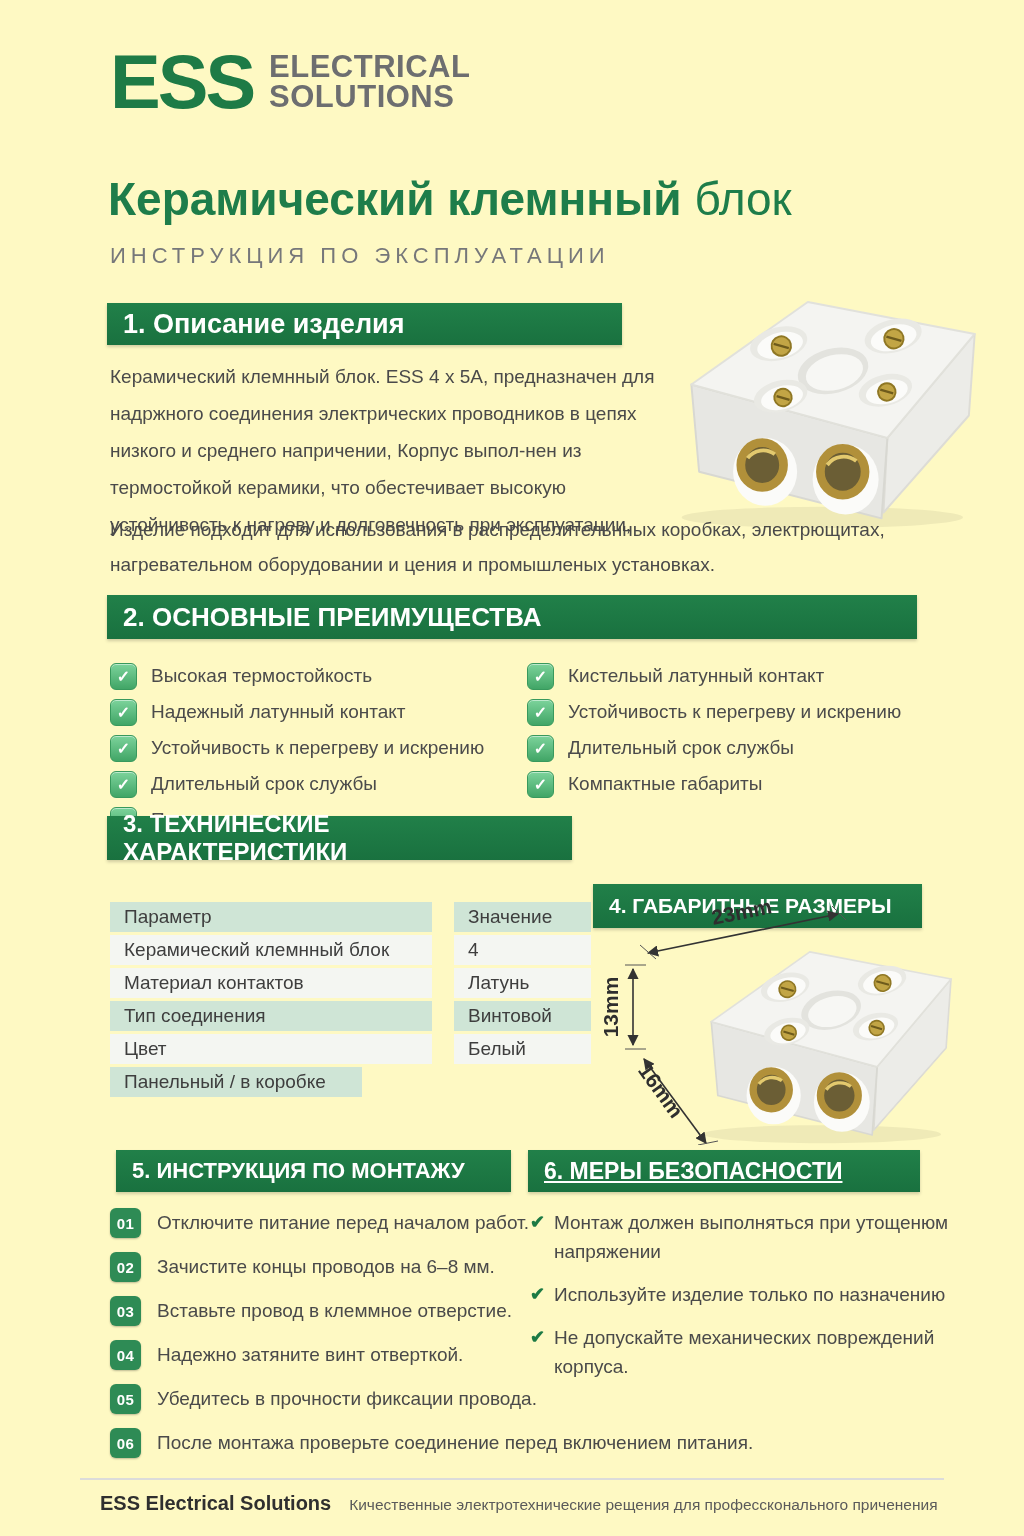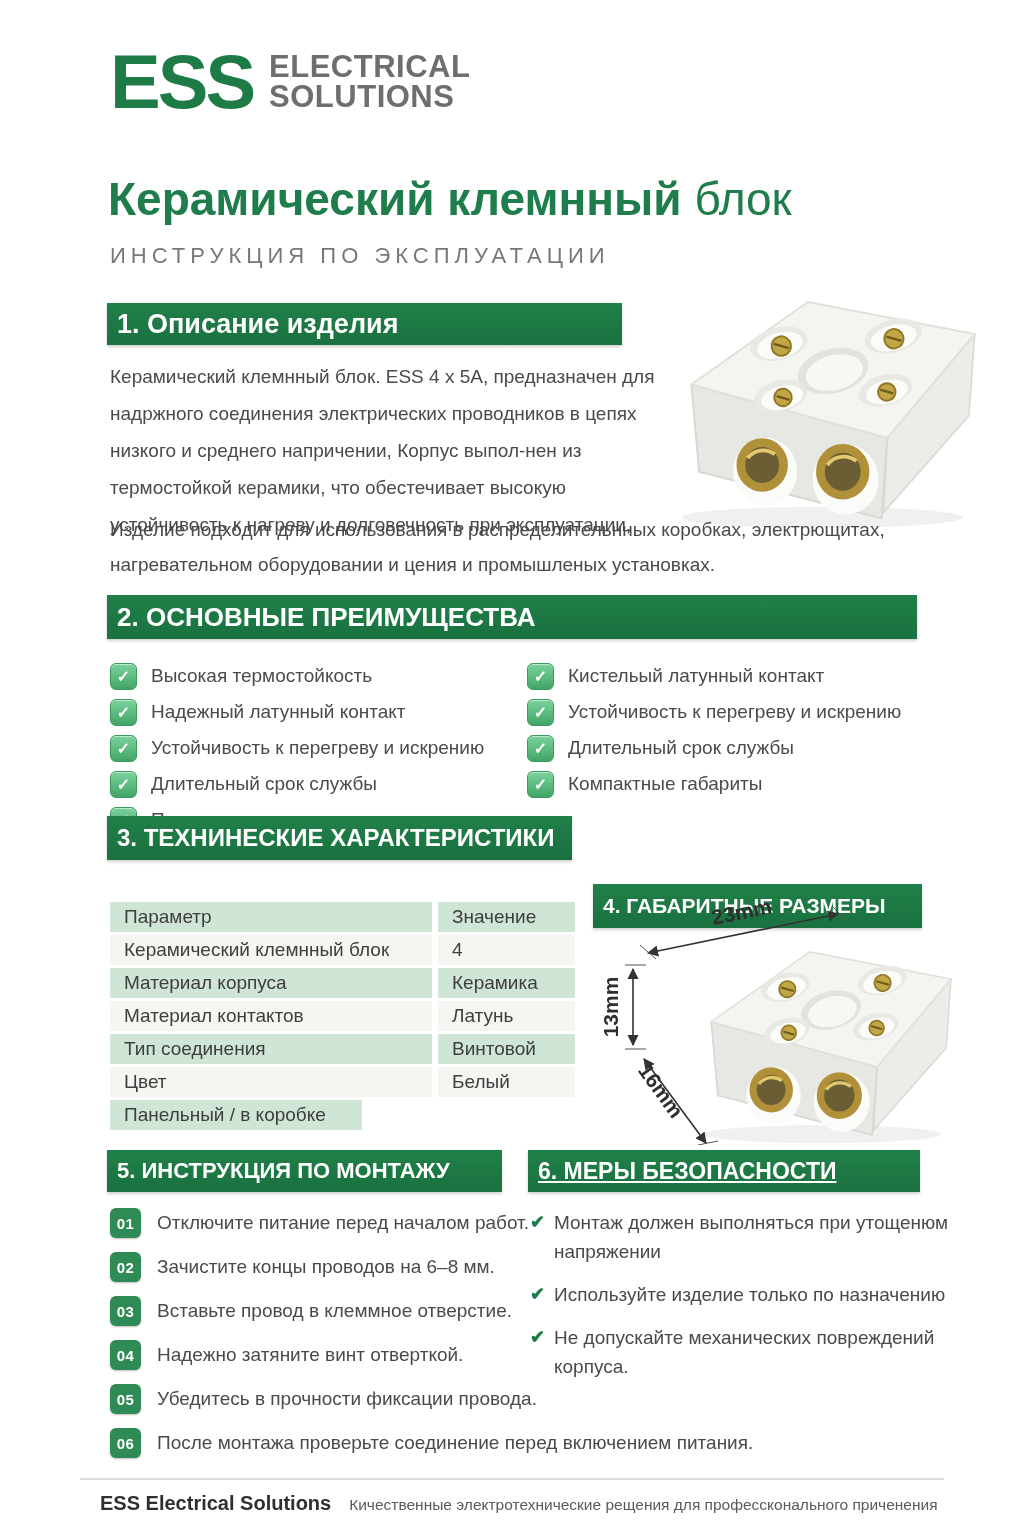--- a/index.html
+++ b/index.html
@@ -1,32 +1,32 @@
 <!DOCTYPE html>
 <html><head>
 <meta charset="utf-8">
 <style>
   html,body{margin:0;padding:0;background:#e9e9e7;}
-  #page{position:relative;width:1024px;height:1536px;margin:0 auto;background:#ffffff;
+  #page{position:relative;width:1024px;height:1536px;margin:0 auto;background:#fef9c3;
         font-family:"Liberation Sans", sans-serif;color:#484848;overflow:hidden;}
   .abs{position:absolute;}
 
   
   .logo-mark{font-size:76px;font-weight:800;color:#1e7b46;letter-spacing:-3px;line-height:1;}
   .logo-words{font-size:31px;font-weight:700;color:#6d6e70;line-height:0.98;letter-spacing:0.5px;}
 
   
   .doc-title{font-size:46px;color:#1e7d4a;white-space:nowrap;}
   .doc-title .strong{font-weight:700;}
   .doc-title .light{font-weight:400;}
   .doc-subtitle{font-size:22px;font-weight:500;color:#76777a;letter-spacing:5px;}
 
   
   .bar{background:linear-gradient(#218049,#19713f);color:#fff;font-weight:700;
-       display:flex;align-items:center;padding:0 10px;box-sizing:border-box;
+       display:flex;align-items:center;padding:0 16px;box-sizing:border-box;
        box-shadow:0 2px 3px rgba(0,0,0,.18);}
   .bar-s1{font-size:27px;}
   .bar-s2{font-size:26px;}
   .bar-s3{font-size:24px;}
   .bar-s4{font-size:21px;}
   .bar-s5{font-size:22px;}
   .bar-s6{font-size:23px;text-decoration:underline;}
 
   .body-text{font-size:19px;line-height:37px;color:#4a4a4a;}
   .body-text2{font-size:19px;line-height:35px;color:#4a4a4a;}
@@ -34,21 +34,21 @@
   
   .adv-item{display:flex;align-items:center;height:36px;}
   .checkbox{width:25px;height:25px;border-radius:6px;flex:0 0 25px;
             background:linear-gradient(#7cd39b,#41a566);border:1px solid #38995d;
             color:#fff;font-size:16px;font-weight:700;display:flex;align-items:center;justify-content:center;
             box-shadow:inset 0 1px 0 rgba(255,255,255,.5);}
   .adv-label{margin-left:14px;font-size:19px;color:#4b4b4b;}
 
   
   .spec-table{display:flex;flex-direction:column;row-gap:3px;}
-  .spec-row{display:flex;column-gap:6px;height:30px;}
+  .spec-row{display:flex;column-gap:22px;height:30px;}
   .spec-cell{display:flex;align-items:center;padding:0 14px;font-size:19px;color:#3e3e3e;box-sizing:border-box;}
   .cell-param{width:322px;}
   .cell-value{width:137px;}
   .cell-value.wide{width:252px;}
   .row-green .spec-cell{background:#cfe5d6;}
   .row-light .spec-cell{background:#f4f6f2;}
 
   
   .step-row{display:flex;align-items:center;margin-bottom:14px;height:30px;}
   .step-badge{width:31px;height:30px;border-radius:6px;background:#2e8b55;color:#fff;
@@ -191,24 +191,20 @@
 
   <div class="abs bar bar-s3" style="left:107px;top:816px;width:465px;height:44px;">3. ТЕХНИНЕСКИЕ ХАРАКТЕРИСТИКИ</div>
   <div class="abs spec-table" id="spec-table" style="left:110px;top:902px;">
       <div class="spec-row row-green">
         <div class="spec-cell cell-param">Параметр</div>
         <div class="spec-cell cell-value">Значение</div>
       </div>
       <div class="spec-row row-light">
         <div class="spec-cell cell-param">Керамический клемнный блок</div>
         <div class="spec-cell cell-value">4</div>
-      </div>
-      <div class="spec-row row-green">
-        <div class="spec-cell cell-param">Материал корпуса</div>
-        <div class="spec-cell cell-value">Керамика</div>
       </div>
       <div class="spec-row row-light">
         <div class="spec-cell cell-param">Материал контактов</div>
         <div class="spec-cell cell-value">Латунь</div>
       </div>
       <div class="spec-row row-green">
         <div class="spec-cell cell-param">Тип соединения</div>
         <div class="spec-cell cell-value">Винтовой</div>
       </div>
       <div class="spec-row row-light">
@@ -289,21 +285,21 @@
       <line x1="33" y1="76" x2="33" y2="152" stroke="#333" stroke-width="1.6" marker-start="url(#arr)" marker-end="url(#arr)"></line>
       <line x1="25" y1="72" x2="46" y2="72" stroke="#555" stroke-width="1"></line>
       <line x1="25" y1="156" x2="46" y2="156" stroke="#555" stroke-width="1"></line>
       <text class="dim-label" x="18" y="114" text-anchor="middle" transform="rotate(-90 18 114)">13mm</text>
       <line x1="44" y1="166" x2="106" y2="250" stroke="#333" stroke-width="1.6" marker-start="url(#arr)" marker-end="url(#arr)"></line>
       <line x1="98" y1="252" x2="118" y2="248" stroke="#555" stroke-width="1"></line>
       <text class="dim-label" x="55" y="202" text-anchor="middle" transform="rotate(54 55 202)">16mm</text>
     </svg>
   </div>
 
-  <div class="abs bar bar-s5" style="left:107px;top:1150px;width:395px;height:42px;">5. ИНСТРУКЦИЯ ПО МОНТАЖУ</div>
+  <div class="abs bar bar-s5" style="left:116px;top:1150px;width:395px;height:42px;">5. ИНСТРУКЦИЯ ПО МОНТАЖУ</div>
   <div class="abs" id="steps" style="left:110px;top:1208px;width:860px;">
       <div class="step-row">
         <span class="step-badge">01</span>
         <span class="step-text">Отключите питание перед началом работ.</span>
       </div>
       <div class="step-row">
         <span class="step-badge">02</span>
         <span class="step-text">Зачистите концы проводов на 6–8 мм.</span>
       </div>
       <div class="step-row">

